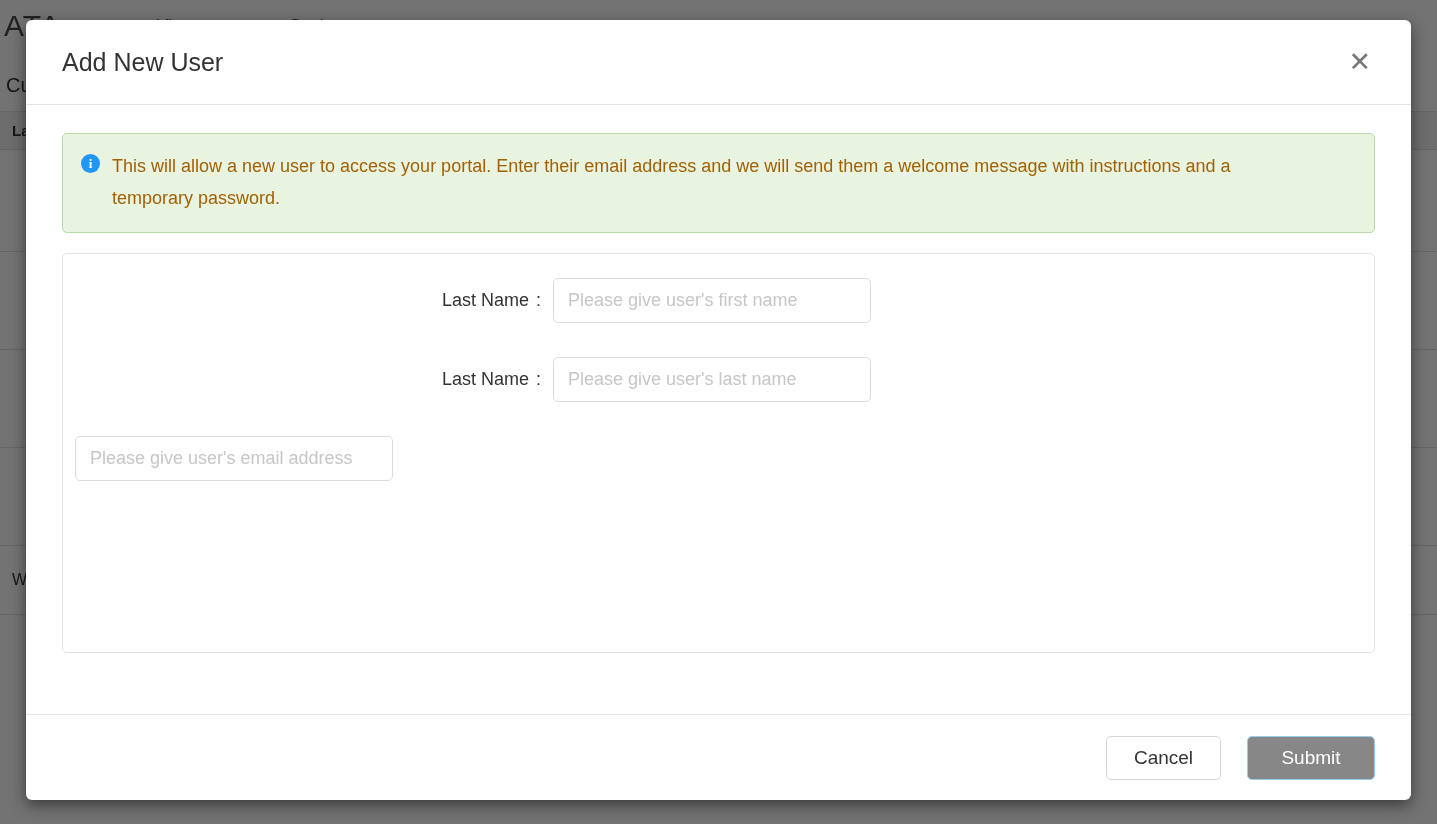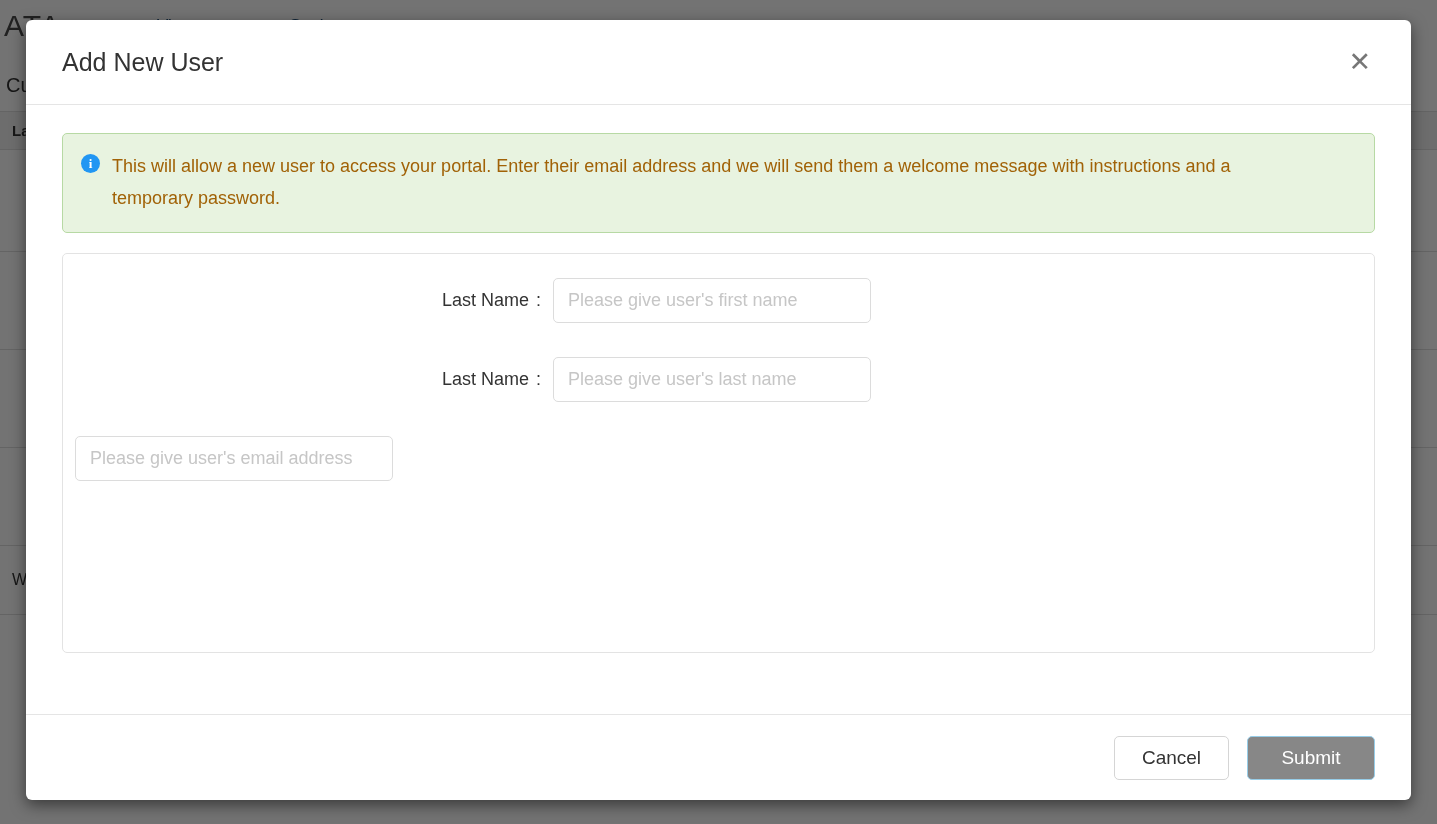--- a/index.html
+++ b/index.html
@@ -159,21 +159,21 @@
     outline: none;
     font-family: Liberation Sans, sans-serif;
   }
   .form-control::placeholder { color: #c6c6c6; }
 
   #modal-footer {
     height: 85px; min-height: 85px;
     border-top: 1px solid #e5e5e5;
     display: flex; align-items: center; justify-content: flex-end;
     padding: 0 36px;
-    gap: 18px;
+    gap: 26px;
   }
   .btn {
     font-size: 19px;
     border-radius: 5px;
     padding: 0 22px;
     height: 44px;
     cursor: pointer;
     font-family: "Liberation Sans", sans-serif;
   }
   .btn-default {

